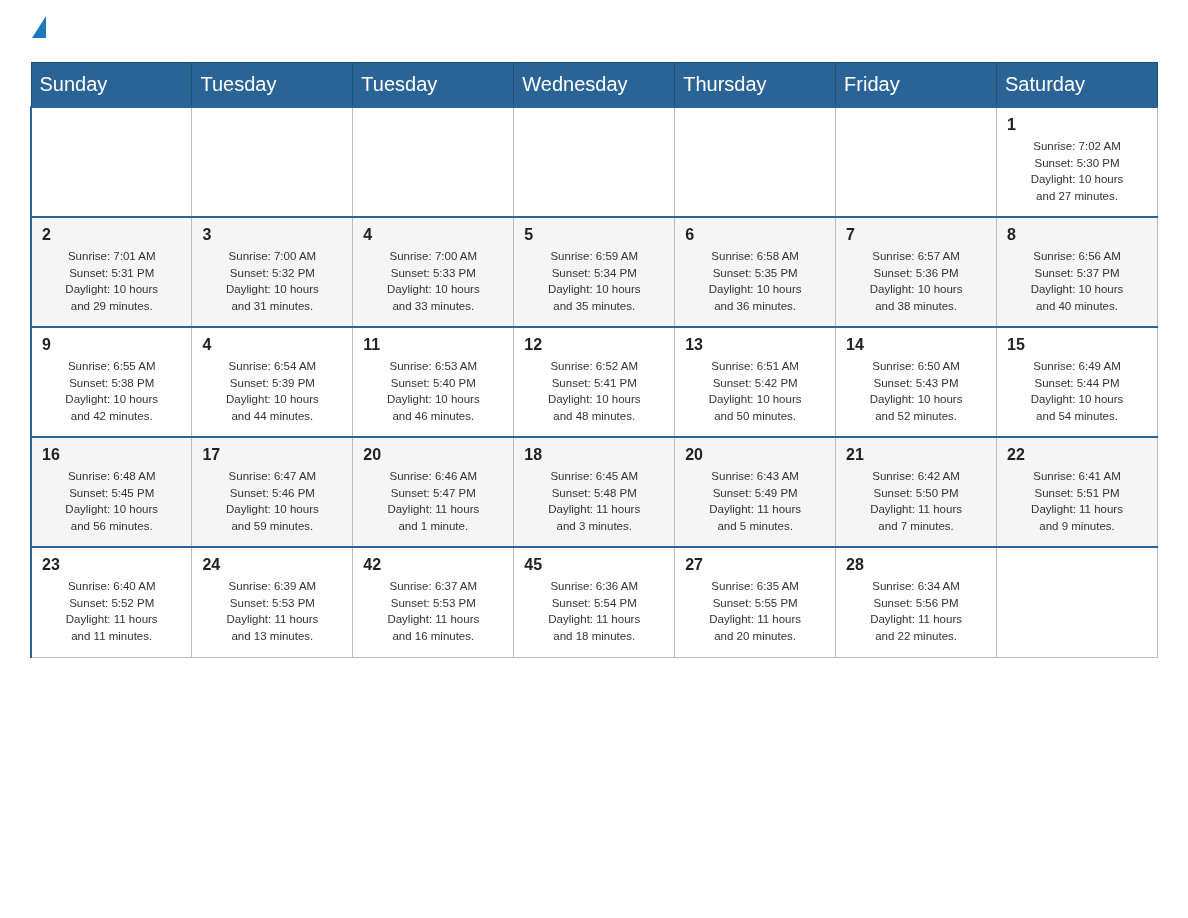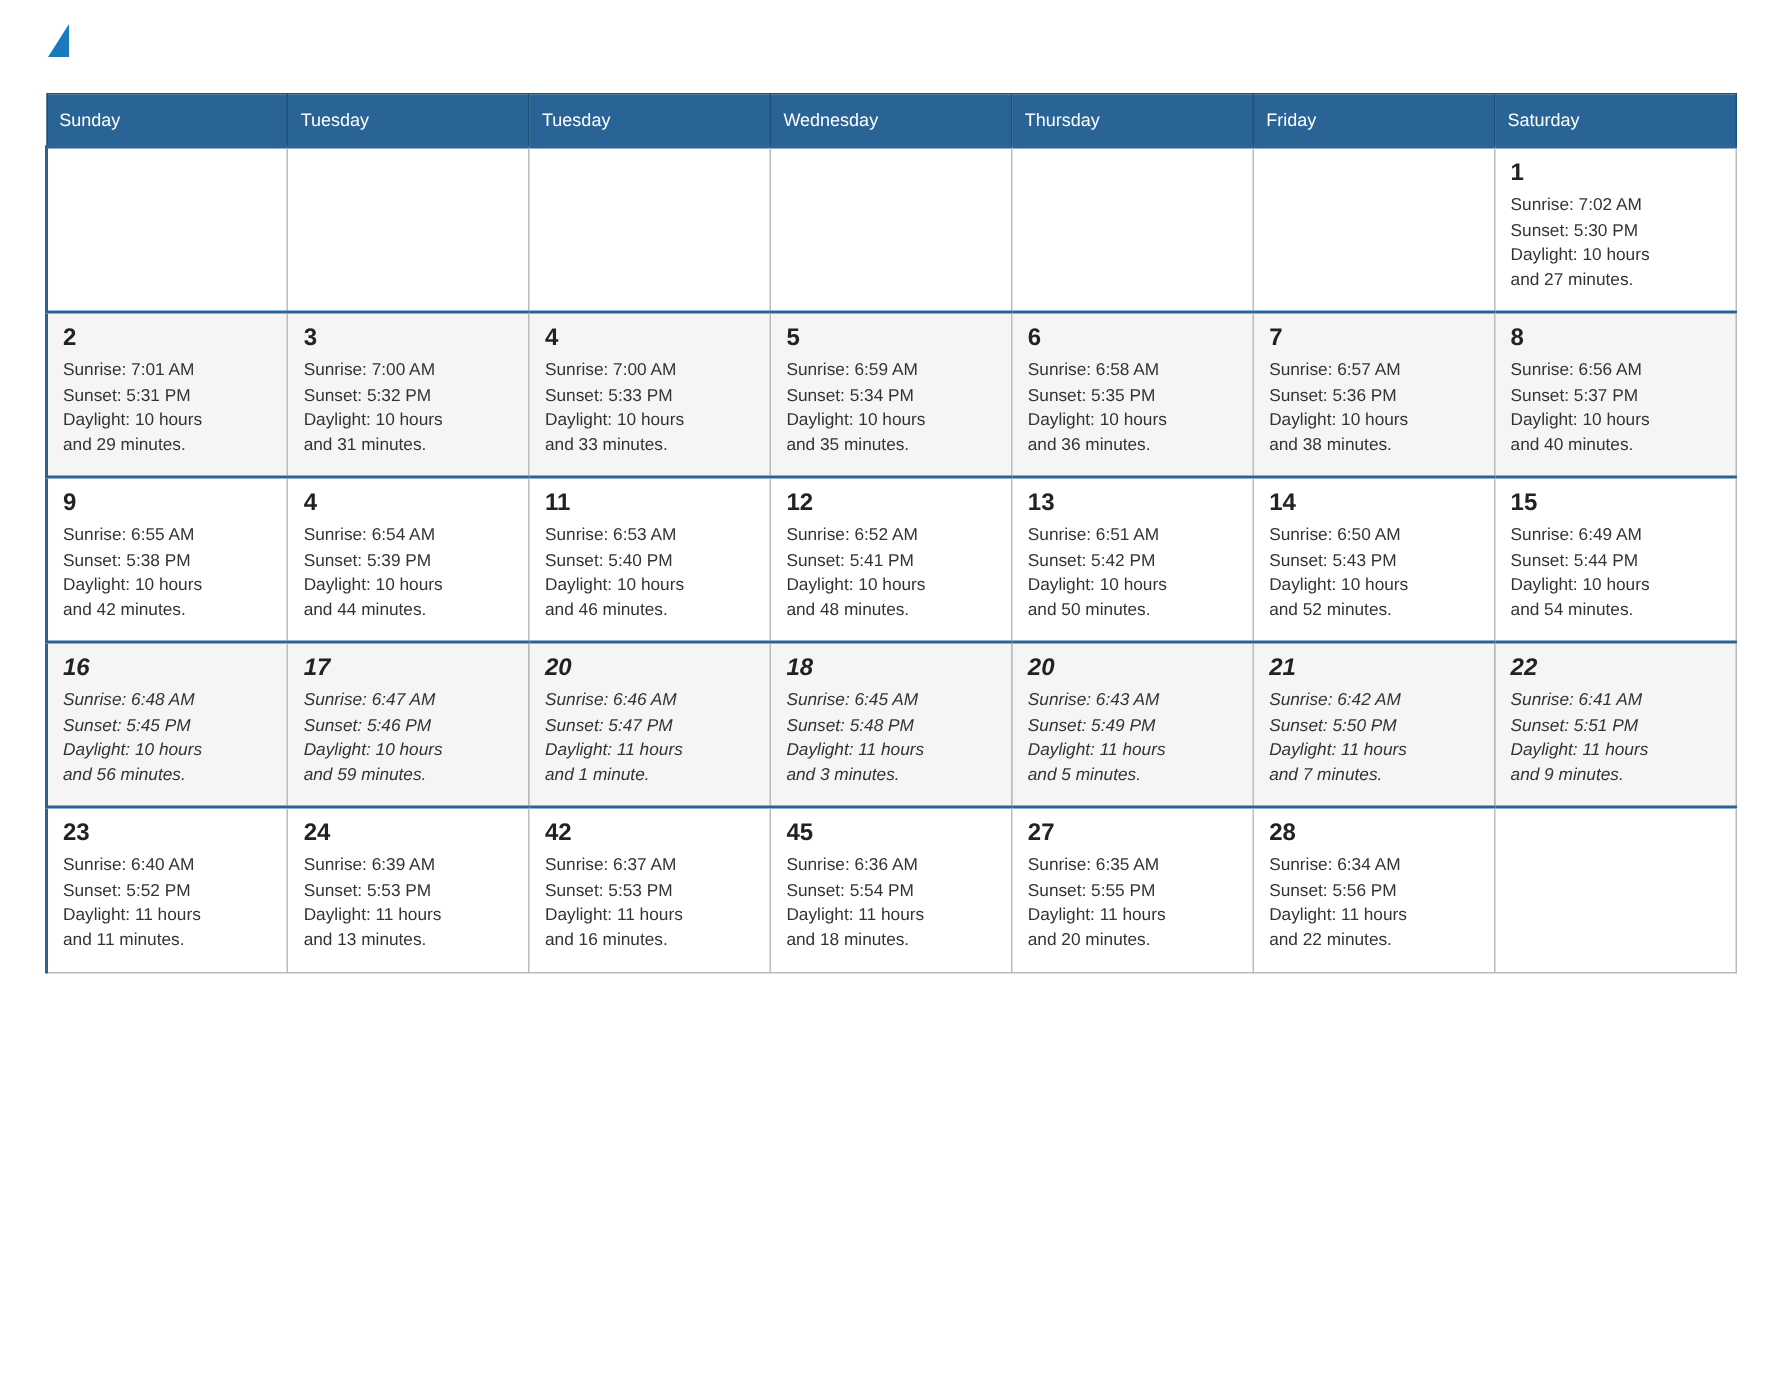--- a/index.html
+++ b/index.html
@@ -63,21 +63,21 @@
     }
     .calendar {
       width: 100%;
       border-collapse: collapse;
       border: 1px solid #999;
     }
     .calendar th {
       background-color: #2a6496;
       color: #fff;
       padding: 10px 8px;
-      font-size: 12px;
+      font-size: 20px;
       font-weight: normal;
       text-align: left;
       border: 1px solid #1a5276;
     }
     .calendar td {
       vertical-align: top;
       padding: 8px 10px;
       border: 1px solid #bbb;
       width: 14.28%;
       min-height: 100px;
@@ -93,20 +93,21 @@
     .day-number {
       font-size: 16px;
       font-weight: bold;
       color: #222;
       margin-bottom: 4px;
     }
     .day-info {
       font-size: 11.5px;
       color: #333;
       line-height: 1.45;
+      text-align: center;
     }
     .empty-cell {
       background: #f9f9f9;
     }
     .week-row td {
       border-top: 2px solid #2a6496;
     }
   </style>
 </head>
 <body>
@@ -207,21 +208,21 @@
         </td>
         <td>
           <div class="day-number">14</div>
           <div class="day-info">Sunrise: 6:50 AM<br>Sunset: 5:43 PM<br>Daylight: 10 hours<br>and 52 minutes.</div>
         </td>
         <td>
           <div class="day-number">15</div>
           <div class="day-info">Sunrise: 6:49 AM<br>Sunset: 5:44 PM<br>Daylight: 10 hours<br>and 54 minutes.</div>
         </td>
       </tr>
-      <tr class="week-row" style="background: #0369a1; font-style: italic;">
+      <tr class="week-row" style="background: #0369a1;">
         <td>
           <div class="day-number">16</div>
           <div class="day-info">Sunrise: 6:48 AM<br>Sunset: 5:45 PM<br>Daylight: 10 hours<br>and 56 minutes.</div>
         </td>
         <td>
           <div class="day-number">17</div>
           <div class="day-info">Sunrise: 6:47 AM<br>Sunset: 5:46 PM<br>Daylight: 10 hours<br>and 59 minutes.</div>
         </td>
         <td>
           <div class="day-number">20</div>

